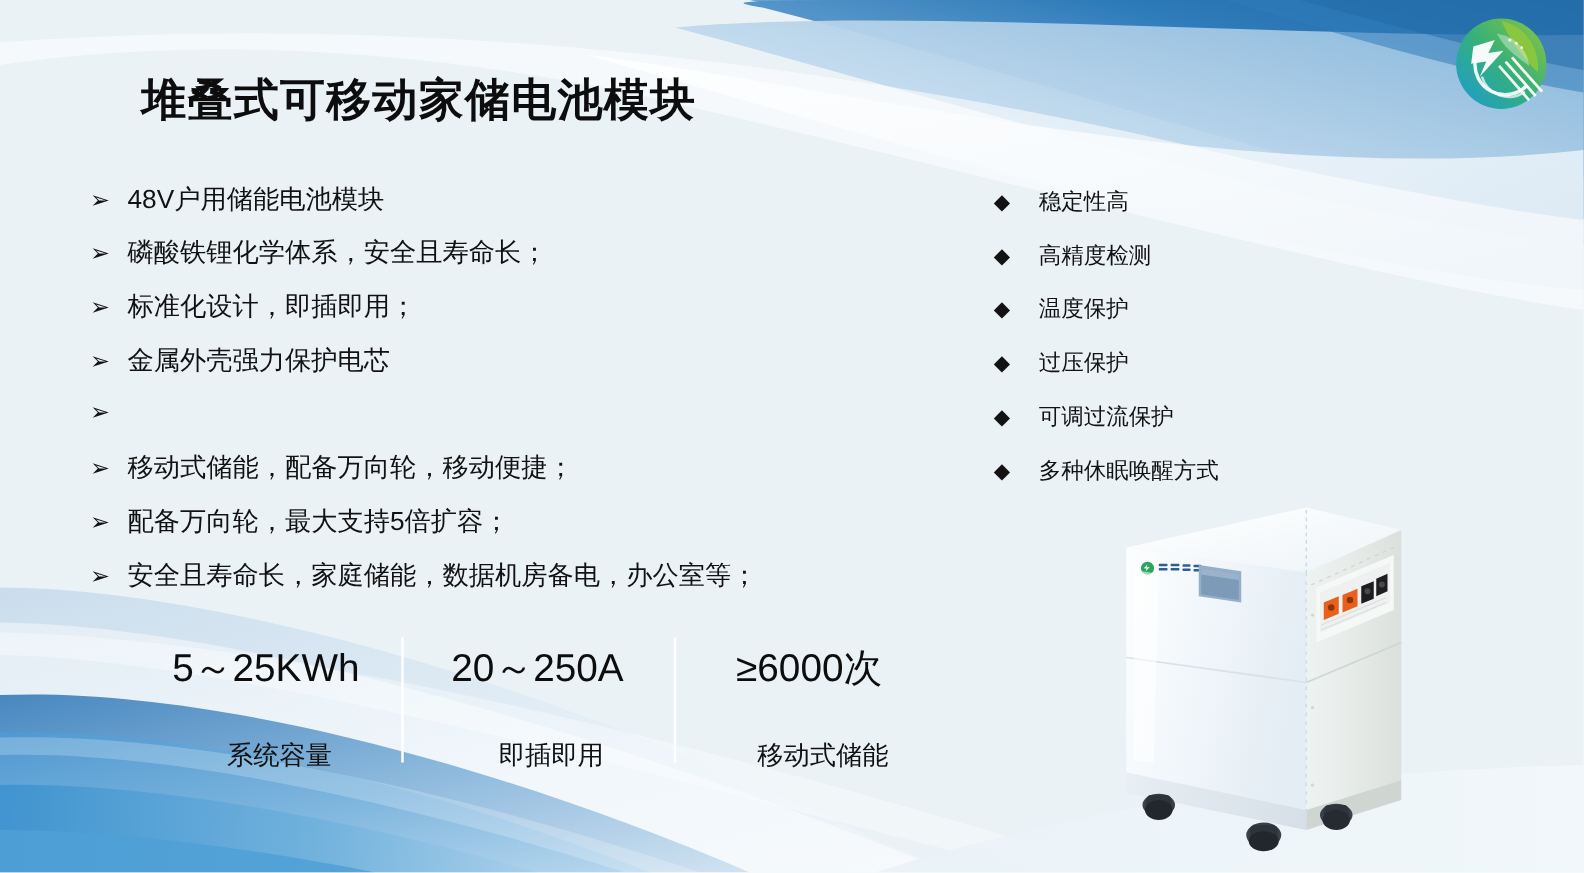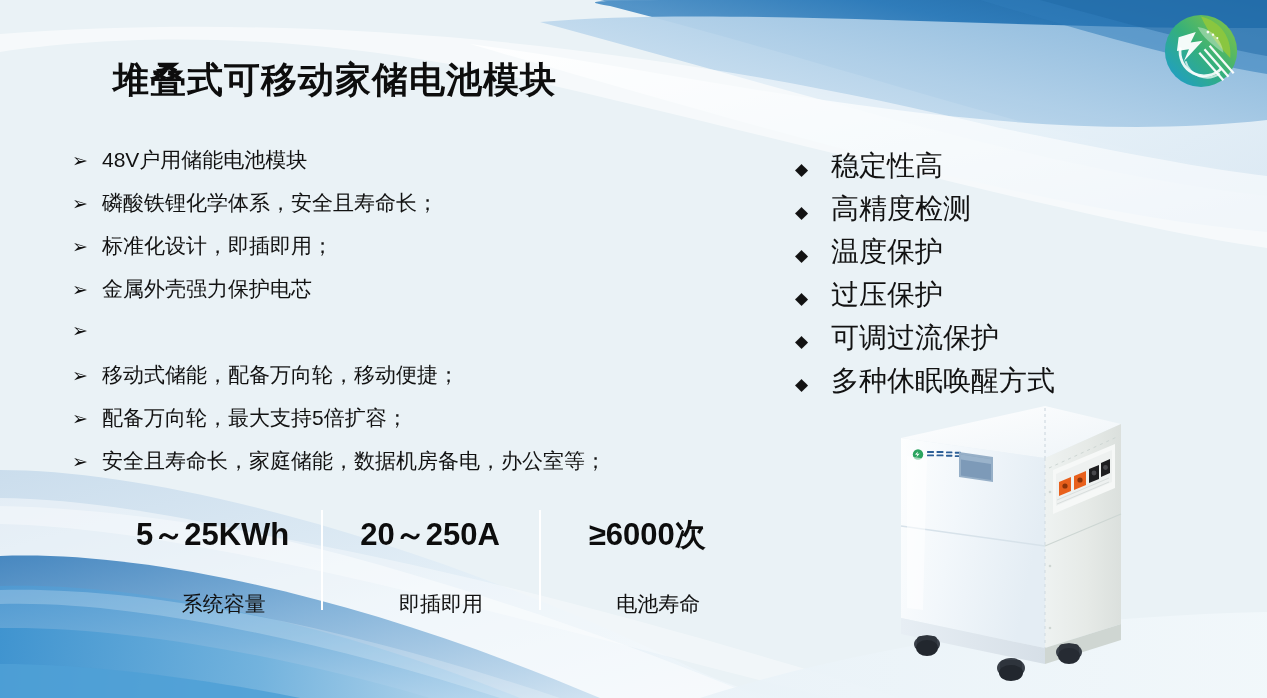--- a/index.html
+++ b/index.html
@@ -69,21 +69,21 @@
     width: 36px;
   }
   .bullet-text {
     font-size: 21px;
     color: #121212;
     white-space: nowrap;
     line-height: 1;
     text-align: right;
   }
   .col-right .bullet-text {
-    font-size: 28px;
+    font-size: 18px;
   }
   .stats {
     position: absolute;
     left: 104px;
     top: 508px;
     width: 652px;
     height: 104px;
     display: flex;
   }
   .stat-cell {
@@ -98,21 +98,21 @@
     content: "";
     position: absolute;
     left: 0;
     top: 2px;
     bottom: 2px;
     width: 2px;
     background: #ffffff;
   }
   .stat-value {
     font-size: 31px;
-    font-weight: bold;
+    font-weight: normal;
     color: #0d0d0d;
     margin-top: 6px;
     white-space: nowrap;
   }
   .stat-label {
     font-size: 21px;
     color: #111111;
     margin-top: 34px;
     white-space: nowrap;
     margin-left: 22px;
@@ -295,21 +295,21 @@
     <div class="stat-cell">
       <div class="stat-value">5～25KWh</div>
       <div class="stat-label">系统容量</div>
     </div>
     <div class="stat-cell">
       <div class="stat-value">20～250A</div>
       <div class="stat-label">即插即用</div>
     </div>
     <div class="stat-cell">
       <div class="stat-value">≥6000次</div>
-      <div class="stat-label">电池寿命</div>
+      <div class="stat-label">移动式储能</div>
     </div>
   </div>
 
   <div class="product">
     <svg viewBox="0 0 232 288" width="232" height="288">
       <defs>
         <linearGradient id="faceFront" x1="0" y1="0" x2="1" y2="0.3">
           <stop offset="0%" stop-color="#fdfefe"></stop>
           <stop offset="45%" stop-color="#f2f7fb"></stop>
           <stop offset="100%" stop-color="#e4edf4"></stop>

